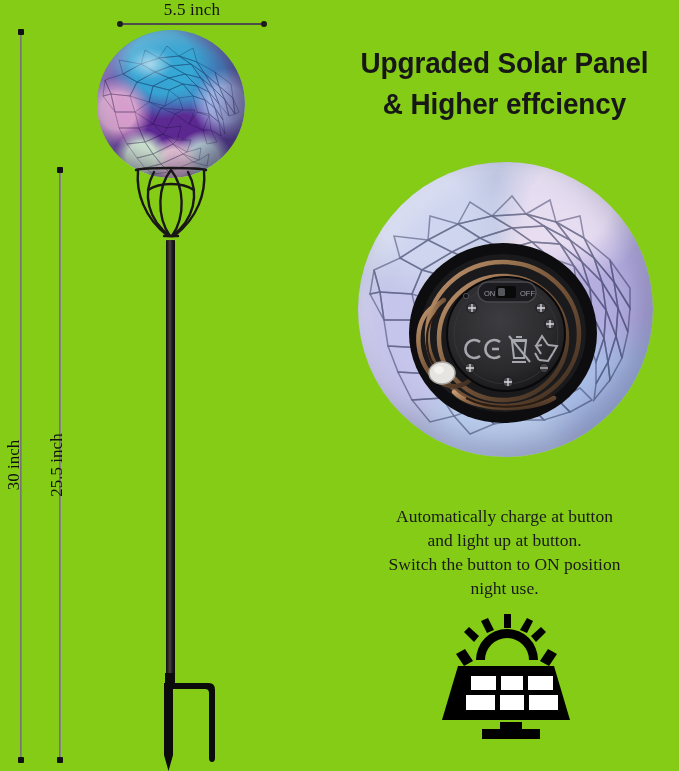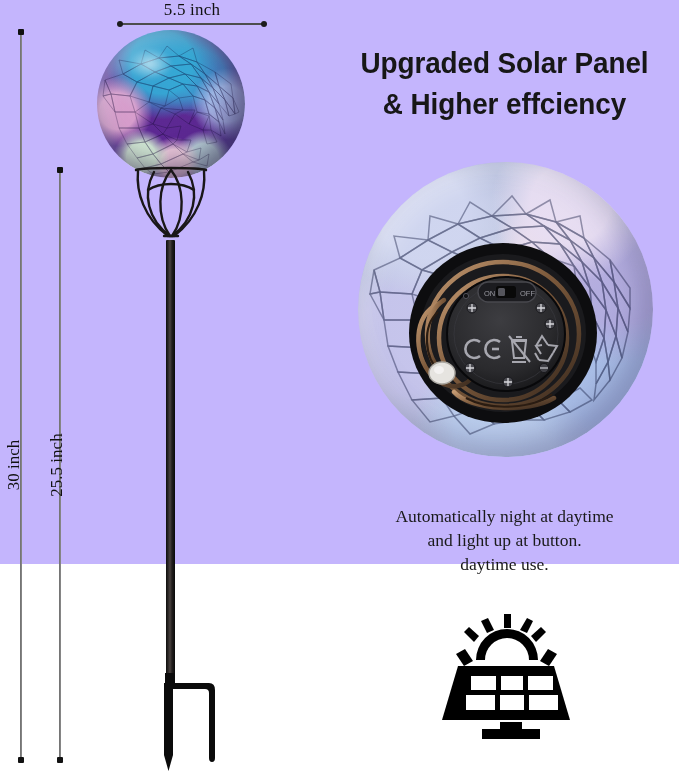--- a/index.html
+++ b/index.html
@@ -1,19 +1,19 @@
 <!DOCTYPE html>
 <html><head>
 <meta charset="utf-8">
 <style>
   html,body{margin:0;padding:0;background:#fff;}
   body{width:679px;height:771px;position:relative;overflow:hidden;
        font-family:"Liberation Serif",serif;-webkit-font-smoothing:antialiased;}
 
-  .stage{position:absolute;inset:0;width:679px;height:564px;background:#c4b5fd;}
+  .stage{position:absolute;inset:0;width:679px;height:771px;background:#84cc16;}
 
   
   .panel-left{position:absolute;left:0;top:0;width:330px;height:771px;}
 
   
   .dim-h-label{position:absolute;left:108px;top:0px;width:168px;text-align:center;
       font-family:"Liberation Serif",serif;font-size:17px;color:#111;letter-spacing:.2px;}
   .dim-h-line{position:absolute;left:119px;top:23px;width:146px;height:2px;background:#4d4d4d;}
   .dim-h-line:before,.dim-h-line:after{content:"";position:absolute;top:-2px;width:6px;height:6px;
       border-radius:50%;background:#1c1c1c;}
@@ -368,23 +368,24 @@
             <path d="M128 104 l6 -10 l6 9"></path>
             <path d="M140 103 l9 1 l-4 7"></path>
             <path d="M145 111 l-5 8 l-9 -1"></path>
             <path d="M131 118 l-4 -7"></path>
           </g>
         </svg>
       </div>
     </div>
 
     <div class="body-text">
-      <div>Automatically night at daytime</div>
+      <div>Automatically charge at button</div>
       <div>and light up at button.</div>
-      <div>daytime use.</div>
+      <div>Switch the button to ON position</div>
+      <div>night use.</div>
     </div>
 
     <svg class="solar-icon" viewBox="0 0 136 128">
       <g fill="#000000">
 
         <path d="M50 4 l6 12 l-7 3 l-6 -12 z"></path>
         <path d="M66 0 h7 v14 h-7 z"></path>
         <path d="M89 4 l6 3 l-6 12 l-7 -3 z"></path>
         <path d="M26 18 l5 -5 l10 9 l-5 6 z"></path>
         <path d="M103 13 l5 5 l-10 10 l-5 -6 z"></path>

